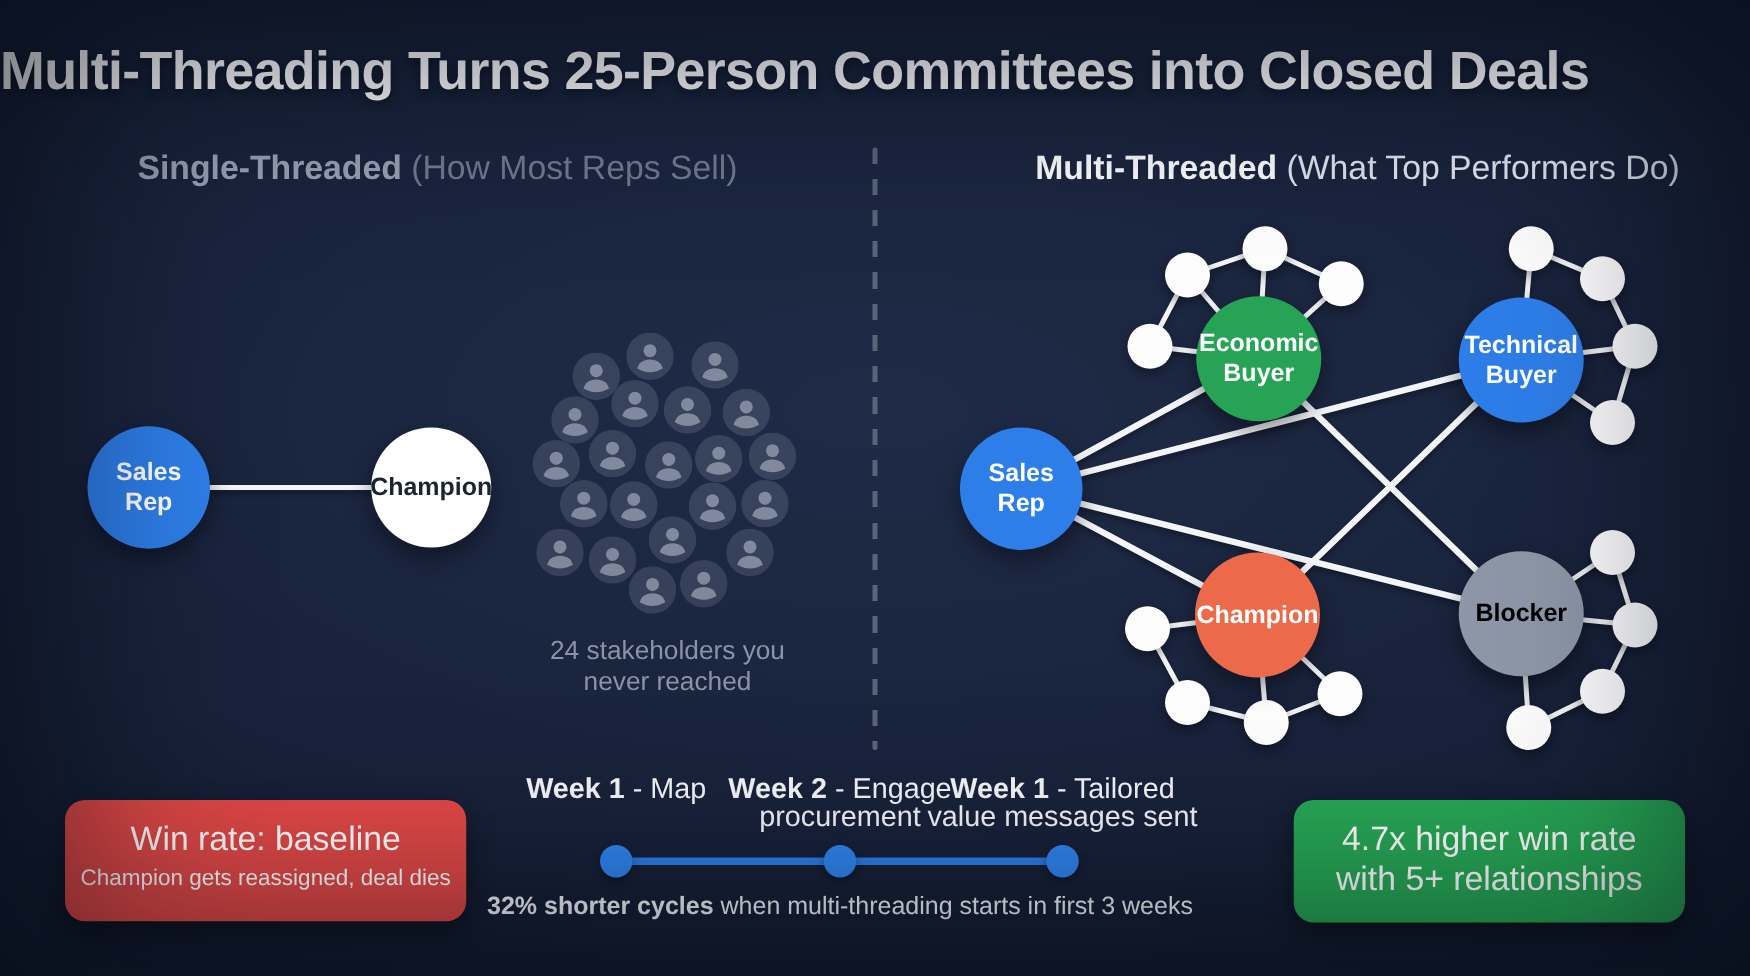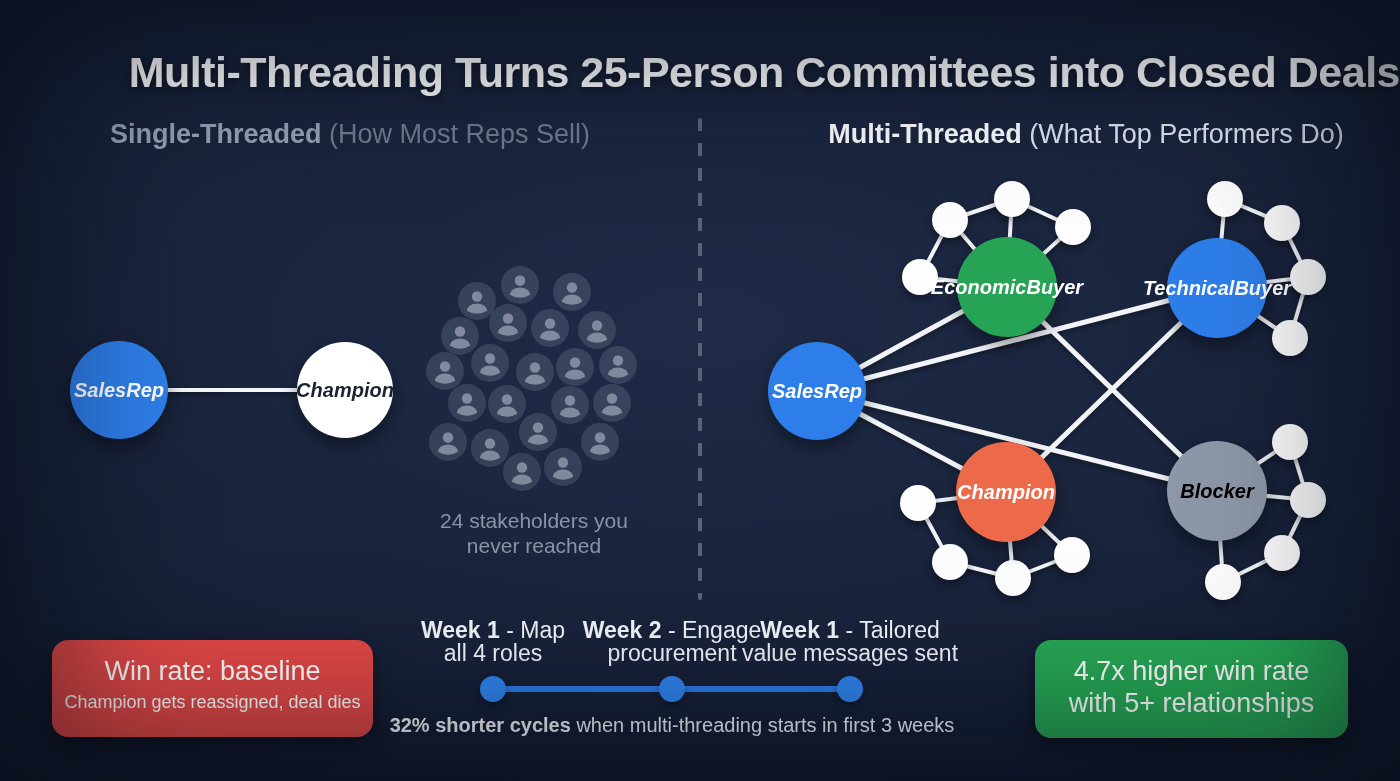--- a/index.html
+++ b/index.html
@@ -7,42 +7,41 @@
   .stage{
     position:relative; width:1400px; height:781px; overflow:hidden;
     background:radial-gradient(115% 95% at 50% 42%, #1f2b47 0%, #18223a 45%, #111a2d 75%, #0b1220 100%);
     font-family:"Liberation Sans","DejaVu Sans",sans-serif; color:#fff;
   }
   .stage::after{
     content:""; position:absolute; inset:0; pointer-events:none;
     box-shadow:inset 0 0 150px 45px rgba(4,8,16,0.55);
   }
   .title{
-    position:absolute; top:33px; left:0; width:100%; text-align:right;
+    position:absolute; top:33px; left:0; width:100%; text-align:left;
     font-size:43px; font-weight:700; letter-spacing:-0.5px; color:#f8f9fb;
     text-shadow:0 3px 8px rgba(0,0,0,.45);
-    margin-top:15px;
   }
   .panel-heading{ position:absolute; top:119px; width:700px; text-align:center; font-size:27px; }
   .panel-heading .b{ font-weight:700; }
   .left-heading{ left:0; }
   .left-heading .b{ color:#97a0b3; }
   .left-heading .paren{ color:#6f7a90; }
   .right-heading{ left:736px; }
   .right-heading .b{ color:#f8fafc; }
   .right-heading .paren{ color:#dde3ee; }
   .divider{
     position:absolute; left:698px; top:118px; width:4px; height:482px; border-radius:2px;
     background:repeating-linear-gradient(to bottom, #5a6478 0 13px, transparent 13px 25px);
   }
   #edges-svg{ position:absolute; left:0; top:0; filter:drop-shadow(0 3px 2px rgba(0,0,0,.3)); }
   .hub{
     position:absolute; border-radius:50%;
-    display:flex; flex-direction:row; align-items:center; justify-content:center;
-    font-weight:700; text-align:center; box-shadow:0 8px 18px rgba(0,0,0,.4);font-style:italic;
+    display:flex; flex-direction:column; align-items:center; justify-content:center;
+    font-weight:700; text-align:center; box-shadow:0 8px 18px rgba(0,0,0,.4);
   }
   .hub .ln{ line-height:24px; font-size:20px; }
   .sat{
     position:absolute; border-radius:50%; background:#fdfdfe;
     box-shadow:0 4px 10px rgba(0,0,0,.38);
   }
   .person{ position:absolute; width:38px; height:38px; }
   .cluster-caption{
     position:absolute; left:428px; top:508px; width:212px; text-align:center;
     font-size:21px; line-height:25px; color:#8b94a6;
@@ -287,21 +286,20 @@
         <path d="M19 21.5c-5.6 0-9.4 2.9-10.2 7.3a19 19 0 0 0 20.4 0C28.4 24.4 24.6 21.5 19 21.5z" fill="rgba(163,171,188,0.68)"></path>
       </svg></div>
     <div class="person" style="left: 544px; top: 448px;"><svg viewBox="0 0 38 38" width="38" height="38">
         <circle cx="19" cy="19" r="19" fill="rgba(148,158,178,0.22)"></circle>
         <circle cx="19" cy="14.5" r="5.2" fill="rgba(163,171,188,0.68)"></circle>
         <path d="M19 21.5c-5.6 0-9.4 2.9-10.2 7.3a19 19 0 0 0 20.4 0C28.4 24.4 24.6 21.5 19 21.5z" fill="rgba(163,171,188,0.68)"></path>
       </svg></div>
     <div class="tl-bar" style="left: 493px; top: 686px; width: 357px; background: rgb(43, 125, 233);"></div>
     <div class="tl-label" style="left: 373px; top: 619px;">
       <div><span class="b">Week 1</span><span> - Map</span></div>
-      <div>all 4 roles</div>
     </div>
     <div class="tl-dot" style="left: 480px; top: 676px; background: rgb(48, 132, 238);"></div>
     <div class="tl-label" style="left: 552px; top: 619px;">
       <div><span class="b">Week 2</span><span> - Engage</span></div>
       <div>procurement</div>
     </div>
     <div class="tl-dot" style="left: 659px; top: 676px; background: rgb(48, 132, 238);"></div>
     <div class="tl-label" style="left: 730px; top: 619px;">
       <div><span class="b">Week 1</span><span> - Tailored</span></div>
       <div>value messages sent</div>

